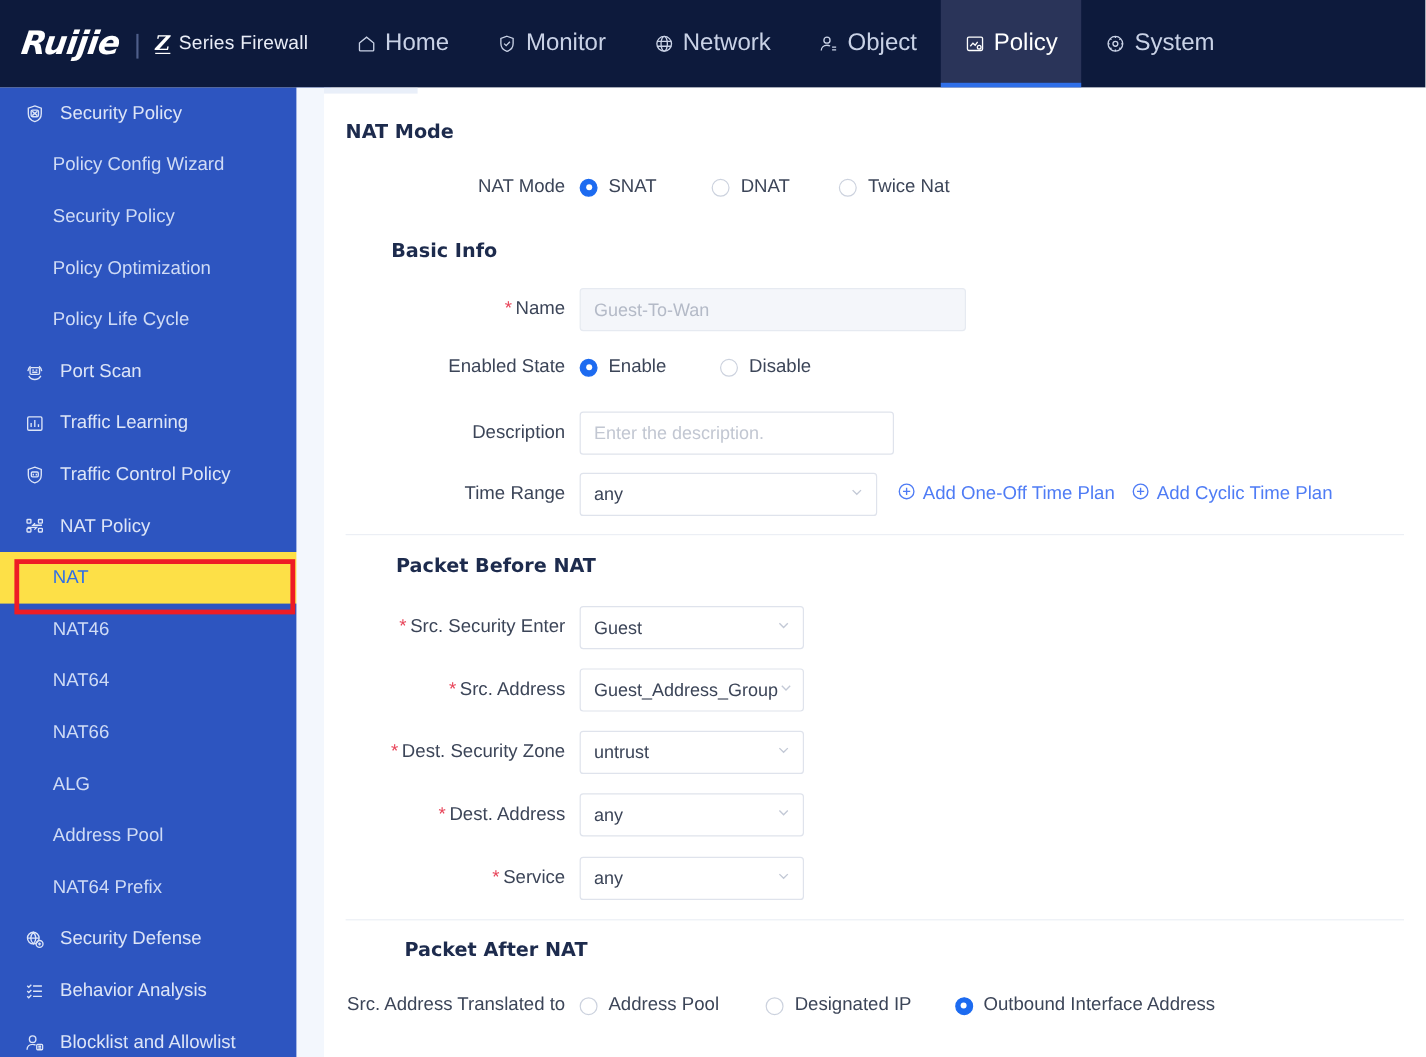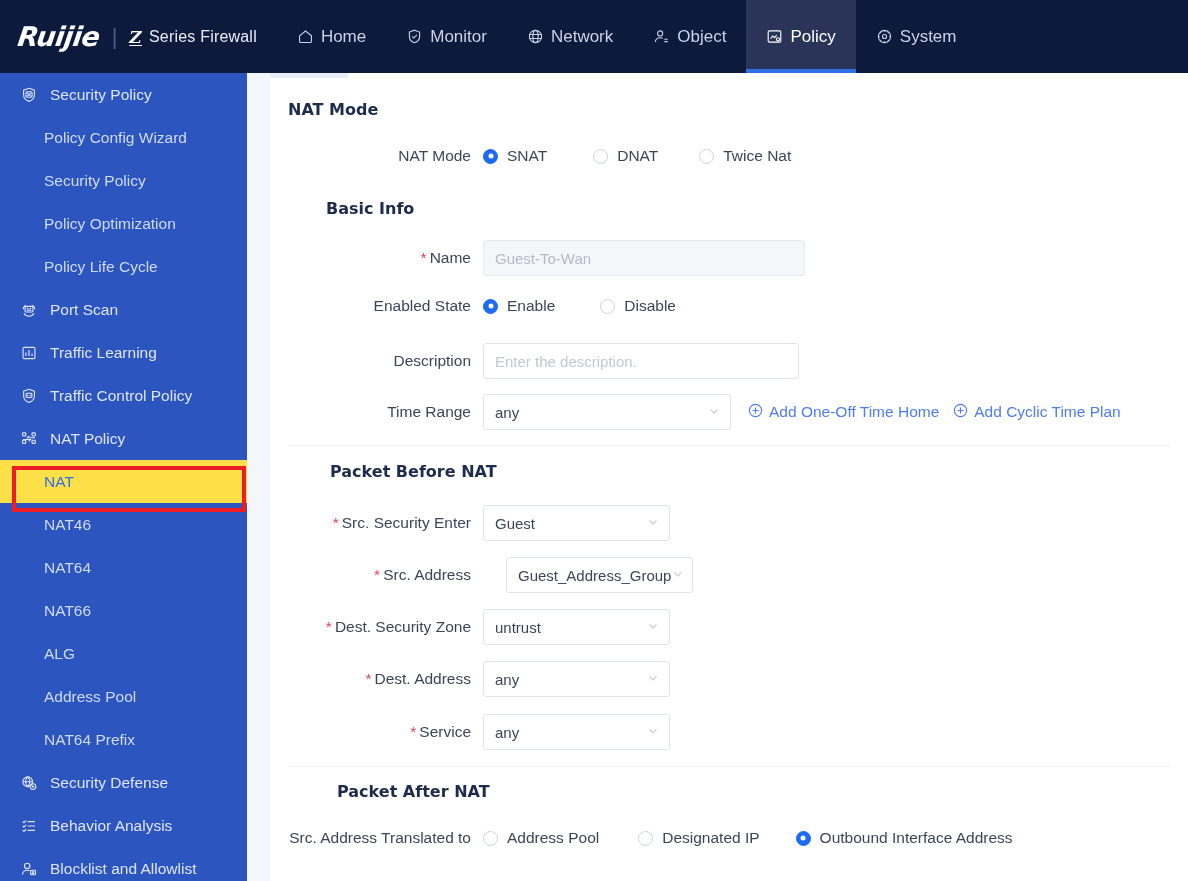--- a/index.html
+++ b/index.html
@@ -39,21 +39,21 @@
   .z-glyph {
     font-style: italic; font-weight: bold; font-size: 17px;
     font-family: "DejaVu Serif", serif; color: #ffffff;
     text-decoration: underline; text-underline-offset: 2px;
   }
   .navlist { display: flex; align-items: stretch; margin-left: 12px; }
   .navitem {
     position: relative;
     display: flex; align-items: center; gap: 7px;
     padding: 0 20px;
-    color: #c9d2e6; font-size: 17px;
+    color: #c9d2e6; font-size: 20px;
     cursor: pointer; user-select: none;
   }
   .navitem.active { background: #2a3459; color: #ffffff; }
   .navitem.active::after {
     content: ""; position: absolute; left: 0; right: 0; bottom: 0;
     height: 4px; background: #2f6fe8;
   }
   .navitem svg { display: block; }
 
   
@@ -427,21 +427,21 @@
         </label>
         <label class="radio">
           <span class="dot"></span>
           <span>Disable</span>
         </label>
       </div>
     </div>
 
     <div class="row" style="position:absolute; left:0px; top:270px;">
       <div class="lbl">Description</div>
-      <div class="field" style="width:316px;">
+      <div class="field" style="width:262px;">
         <span class="ph">Enter the description.</span>
       </div>
     </div>
 
     <div class="row" style="position:absolute; left:0px; top:321px;">
       <div class="lbl">Time Range</div>
       <div class="field select" style="width:248px;">
         <span>any</span>
         <span class="chevdn">
           <svg width="14" height="14" viewBox="0 0 16 16" fill="none" stroke="currentColor" stroke-width="1.3">
@@ -449,21 +449,21 @@
             </svg>
         </span>
       </div>
       <div class="linkbtn" style="margin-left:17px;">
         <span>
           <svg width="15" height="15" viewBox="0 0 16 16" fill="none" stroke="currentColor" stroke-width="1.2">
             <circle cx="8" cy="8" r="6.5"></circle>
               <path d="M8 4.8v6.4M4.8 8h6.4"></path>
           </svg>
         </span>
-        <span>Add One-Off Time Home</span>
+        <span>Add One-Off Time Plan</span>
       </div>
       <div class="linkbtn" style="margin-left:14px;">
         <span>
           <svg width="15" height="15" viewBox="0 0 16 16" fill="none" stroke="currentColor" stroke-width="1.2">
             <circle cx="8" cy="8" r="6.5"></circle>
               <path d="M8 4.8v6.4M4.8 8h6.4"></path>
           </svg>
         </span>
         <span>Add Cyclic Time Plan</span>
       </div>
@@ -480,21 +480,21 @@
       <div class="field select" style="width:187px;">
         <span>Guest</span>
         <span class="chevdn">
           <svg width="14" height="14" viewBox="0 0 16 16" fill="none" stroke="currentColor" stroke-width="1.3">
               <path d="M4 6.2l4 4 4-4"></path>
             </svg>
         </span>
       </div>
     </div>
 
-    <div class="row" style="position:absolute; left:0px; top:484px;gap:23px;">
+    <div class="row" style="position:absolute; left:0px; top:484px;">
       <div class="lbl">
         <span class="req">*</span><span>Src. Address</span>
       </div>
       <div class="field select" style="width:187px;">
         <span>Guest_Address_Group</span>
         <span class="chevdn">
           <svg width="14" height="14" viewBox="0 0 16 16" fill="none" stroke="currentColor" stroke-width="1.3">
               <path d="M4 6.2l4 4 4-4"></path>
             </svg>
         </span>

